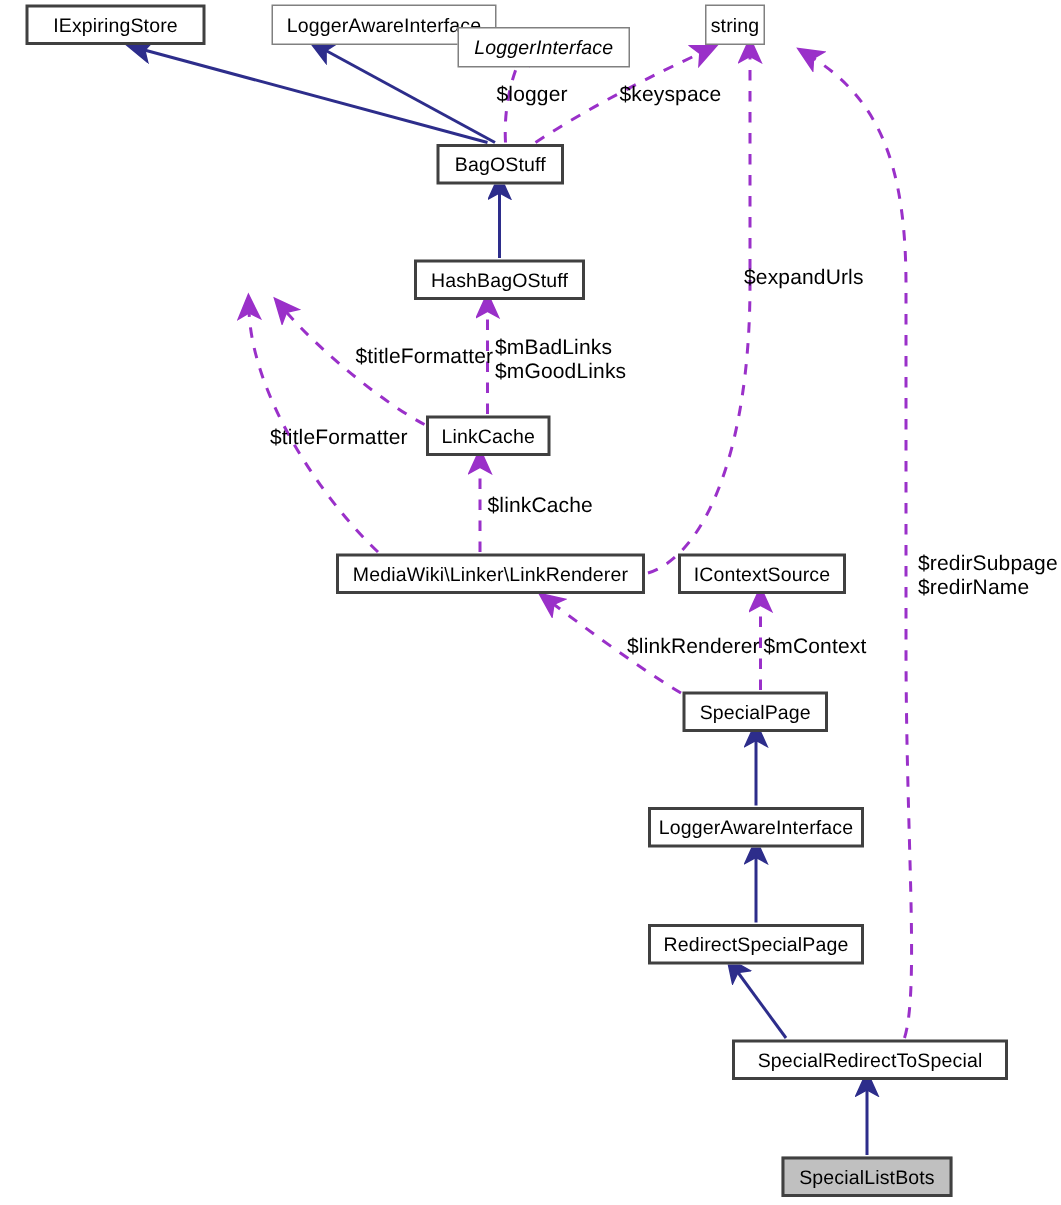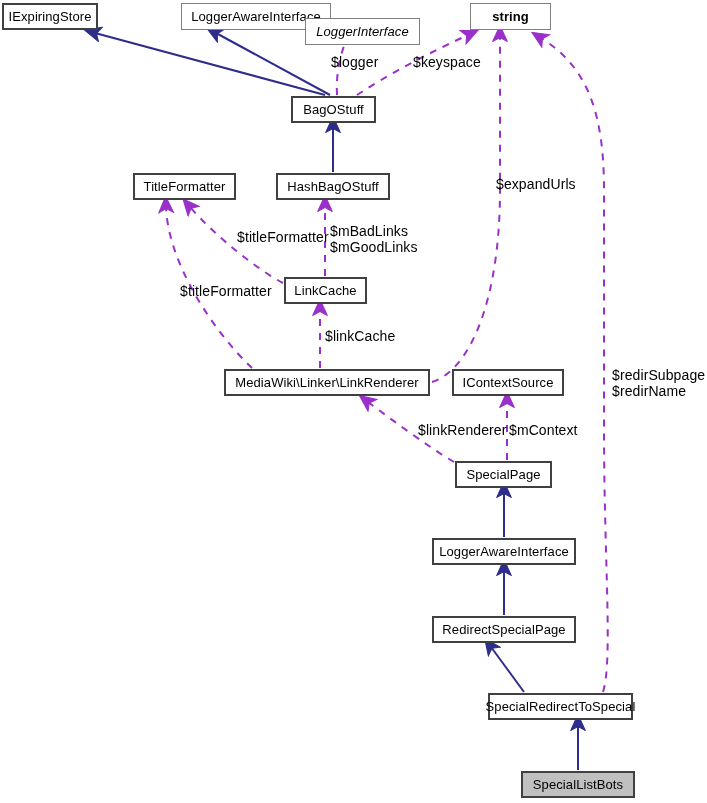--- a/index.html
+++ b/index.html
@@ -108,43 +108,40 @@
       <path d="M432,382 C470,370 500,300 500,190 L500,36" marker-end="url(#arrow-usage)"></path>
 
       <path d="M454,462 C430,448 392,420 368,402" marker-end="url(#arrow-usage)"></path>
 
       <path d="M507,460 L507,402" marker-end="url(#arrow-usage)"></path>
 
       <path d="M603,692 C613,660 604,560 604,430 L604,190 C604,110 586,66 541,38" marker-end="url(#arrow-usage)"></path>
     </g>
   </svg>
 
-  <div class="node strong" style="left:2px; top:3px; width:96px; height:27px;">
+  <div class="node strong" style="left:17px; top:3px; width:120px; height:27px;">
     <span>IExpiringStore</span>
   </div>
 
   <div class="node" style="left:133px; top:3px; width:150px; height:27px;margin-left:48px;">
     <span>LoggerAwareInterface</span>
   </div>
 
   <div class="node" style="left:305px; top:18px; width:115px; height:27px;font-style:italic;">
     <span>LoggerInterface</span>
   </div>
 
-  <div class="node" style="left:470px; top:3px; width:81px; height:27px;font-weight:bold;">
+  <div class="node" style="left:470px; top:3px; width:40px; height:27px;">
     <span>string</span>
   </div>
 
   <div class="node strong" style="left:291px; top:96px; width:85px; height:27px;">
     <span>BagOStuff</span>
   </div>
 
-  <div class="node strong" style="left:133px; top:173px; width:103px; height:27px;">
-    <span>TitleFormatter</span>
-  </div>
 
   <div class="node strong" style="left:276px; top:173px; width:114px; height:27px;">
     <span>HashBagOStuff</span>
   </div>
 
   <div class="node strong" style="left:284px; top:277px; width:83px; height:27px;">
     <span>LinkCache</span>
   </div>
 
   <div class="node strong" style="left:224px; top:369px; width:206px; height:27px;">
@@ -160,21 +157,21 @@
   </div>
 
   <div class="node strong" style="left:432px; top:538px; width:144px; height:27px;">
     <span>LoggerAwareInterface</span>
   </div>
 
   <div class="node strong" style="left:432px; top:616px; width:144px; height:27px;">
     <span>RedirectSpecialPage</span>
   </div>
 
-  <div class="node strong" style="left:488px; top:693px; width:145px; height:27px;">
+  <div class="node strong" style="left:488px; top:693px; width:184px; height:27px;">
     <span>SpecialRedirectToSpecial</span>
   </div>
 
   <div class="node current" style="left:521px; top:771px; width:114px; height:27px;">
     <span>SpecialListBots</span>
   </div>
 
   <div class="edge-label" style="left:331px; top:54px;">$logger</div>
 
   <div class="edge-label" style="left:413px; top:54px;">$keyspace</div>

